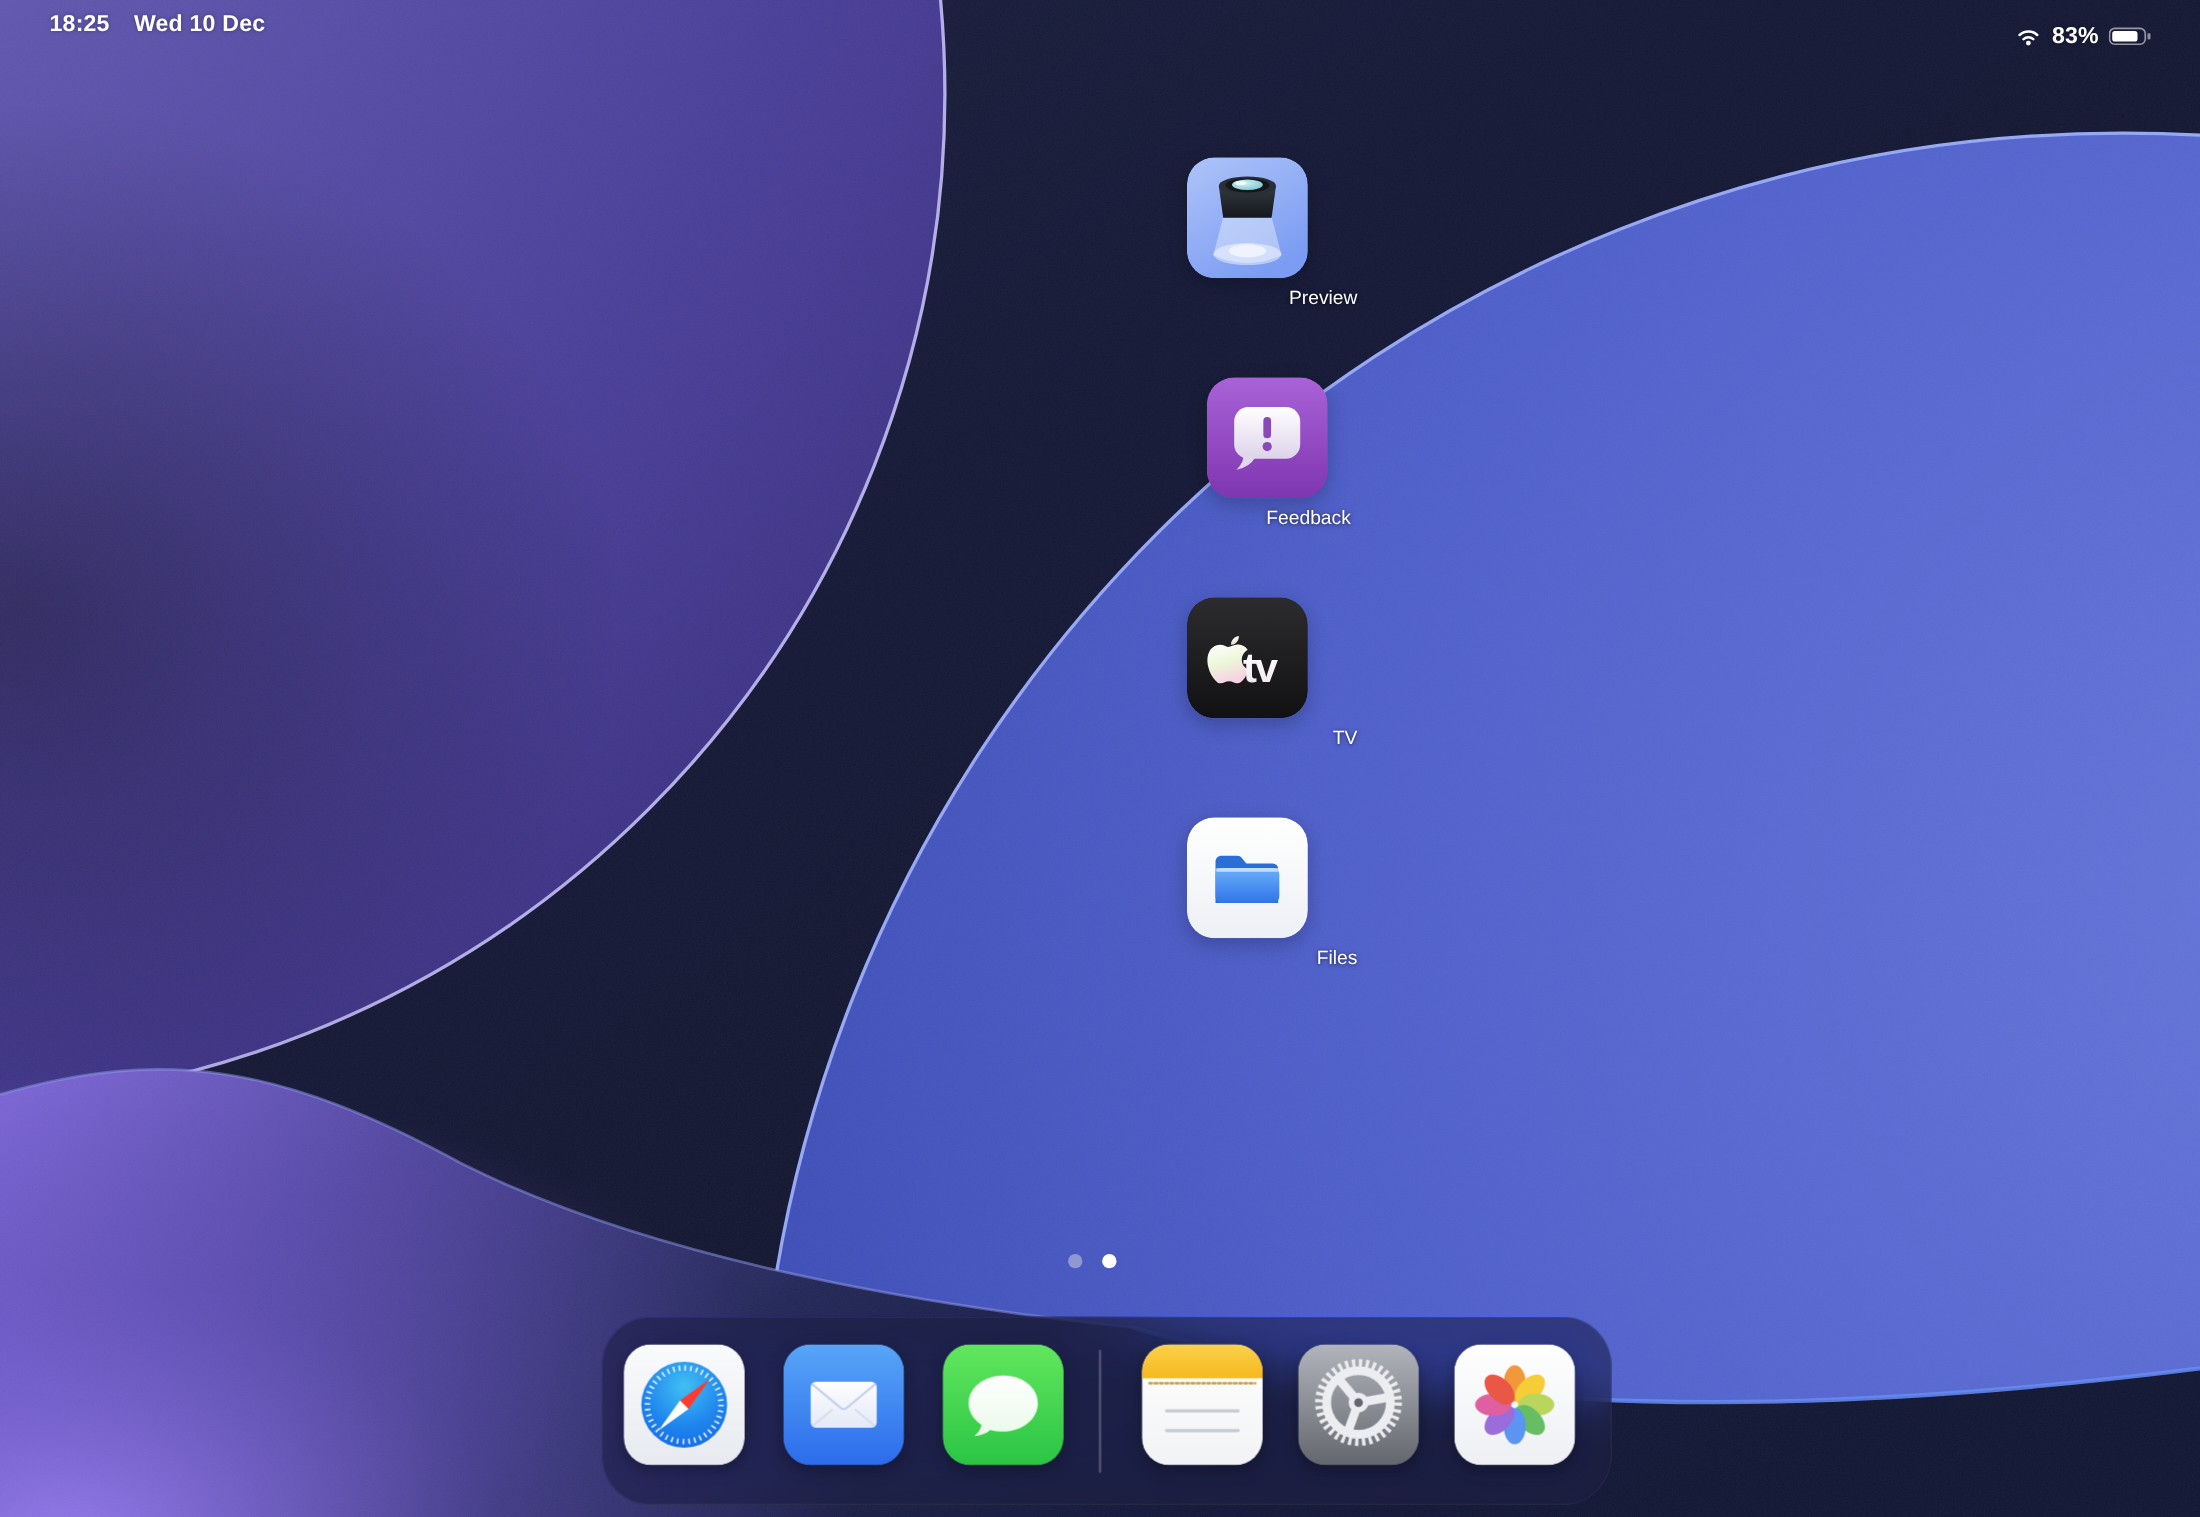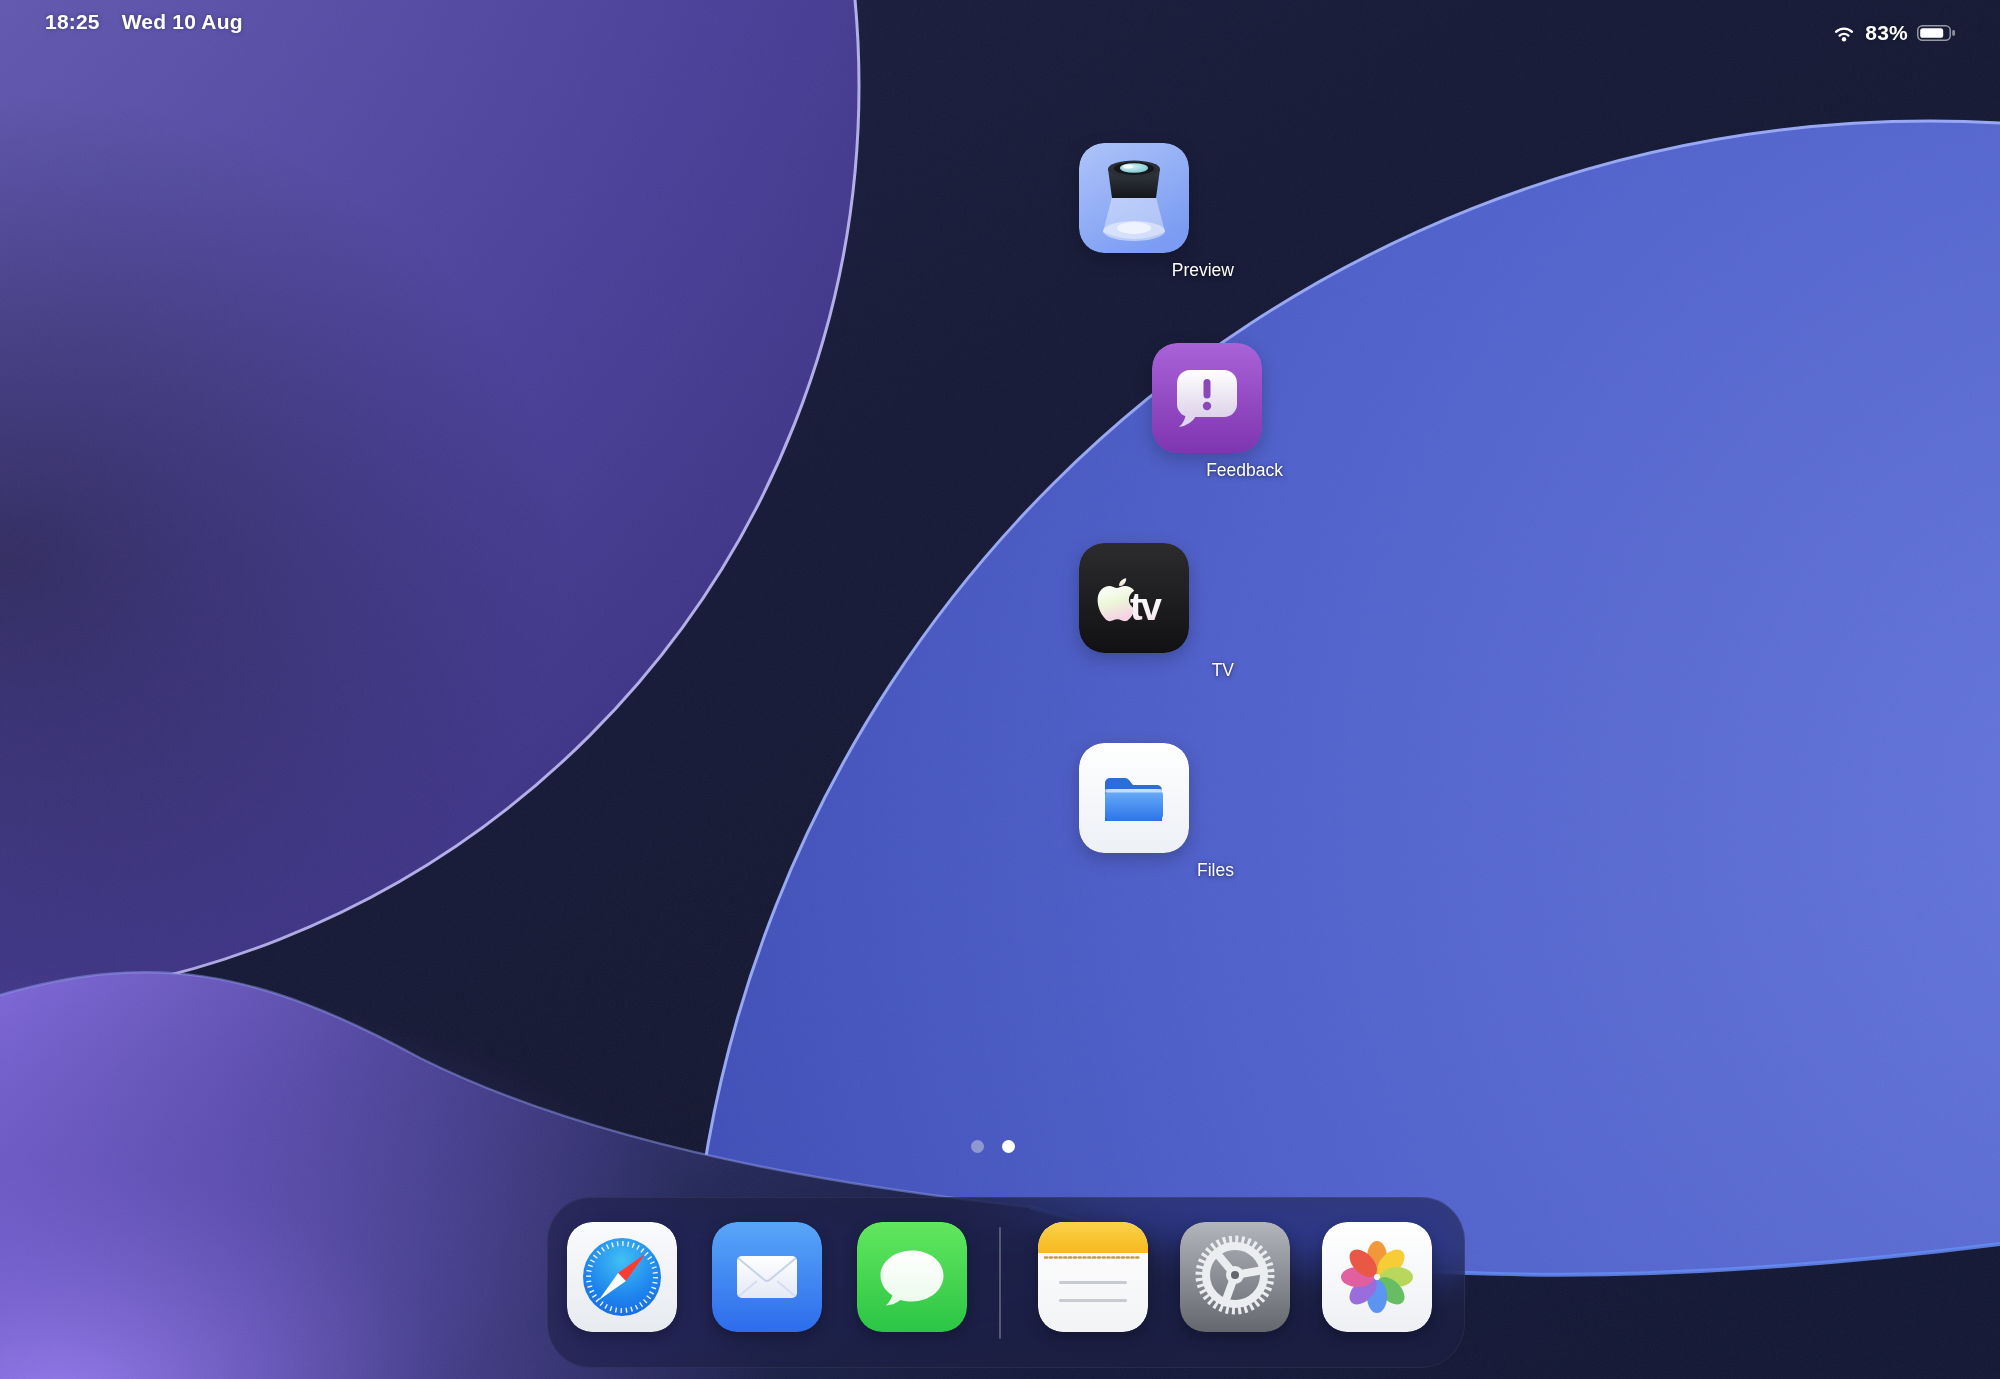--- a/index.html
+++ b/index.html
@@ -90,21 +90,21 @@
     <path d="M0,995 C150,952 255,968 420,1058 C570,1133 780,1180 1030,1207 C1330,1292 1650,1288 2000,1244 L2000,1379 L0,1379 Z" fill="url(#gBand)"></path>
     <path d="M0,995 C150,952 255,968 420,1058 C570,1133 780,1180 1030,1207" fill="none" stroke="rgba(140,150,235,0.5)" stroke-width="2.5"></path>
     <path d="M1030,1207 C1330,1292 1650,1288 2000,1244" fill="none" stroke="rgba(95,134,245,0.85)" stroke-width="4"></path>
     <ellipse cx="60" cy="1400" rx="720" ry="430" fill="url(#gGlow)"></ellipse>
     <rect width="2000" height="1379" filter="url(#grain)" opacity="0.05"></rect>
   </svg>
 
   <div class="status-bar">
     <div class="sb-left">
       <span>18:25</span>
-      <span>Wed 10 Aug</span>
+      <span>Wed 10 Dec</span>
     </div>
     <div class="sb-right">
       <svg width="24" height="17" viewBox="0 0 24 17">
         <path d="M4,6.8 a11.5,11.5 0 0 1 16,0" stroke="#fff" stroke-width="2.3" fill="none" stroke-linecap="round"></path>
         <path d="M7.6,10.6 a6.5,6.5 0 0 1 8.8,0" stroke="#fff" stroke-width="2.3" fill="none" stroke-linecap="round"></path>
         <circle cx="12" cy="14.2" r="2.2" fill="#fff"></circle>
       </svg>
       <span>83%</span>
       <svg width="40" height="18" viewBox="0 0 40 18">
         <rect x="0.75" y="1.75" width="32.5" height="14.5" rx="4.75" fill="none" stroke="rgba(255,255,255,0.55)" stroke-width="1.5"></rect>
@@ -138,21 +138,21 @@
         <path d="M29,26 L81,26 L77,55 L33,55 Z" fill="url(#pvBar)"></path>
         <ellipse cx="55" cy="26" rx="26" ry="8.5" fill="#2a2f36"></ellipse>
         <ellipse cx="55" cy="25.5" rx="20" ry="6.5" fill="#14171c"></ellipse>
         <ellipse cx="55" cy="25" rx="14" ry="4.8" fill="url(#pvLens)"></ellipse>
         <ellipse cx="49" cy="23.5" rx="5" ry="2" fill="rgba(255,255,255,0.8)"></ellipse>
       </svg>
     </span>
     <div class="label">Preview</div>
   </div>
 
-  <div class="app" style="left:1128px;top:343px;padding-left:24px;">
+  <div class="app" style="left:1073px;top:343px;padding-left:24px;">
     <span class="tile">
       <svg width="110" height="110" viewBox="0 0 110 110">
         <defs>
           <linearGradient id="fbB" x1="0" y1="0" x2="0" y2="1">
             <stop offset="0" stop-color="#aa62d8"></stop>
               <stop offset="1" stop-color="#7e35b0"></stop>
           </linearGradient>
           <linearGradient id="fbBub" x1="0" y1="0" x2="0" y2="1">
             <stop offset="0" stop-color="#ffffff"></stop>
               <stop offset="1" stop-color="#ddd3ea"></stop>

